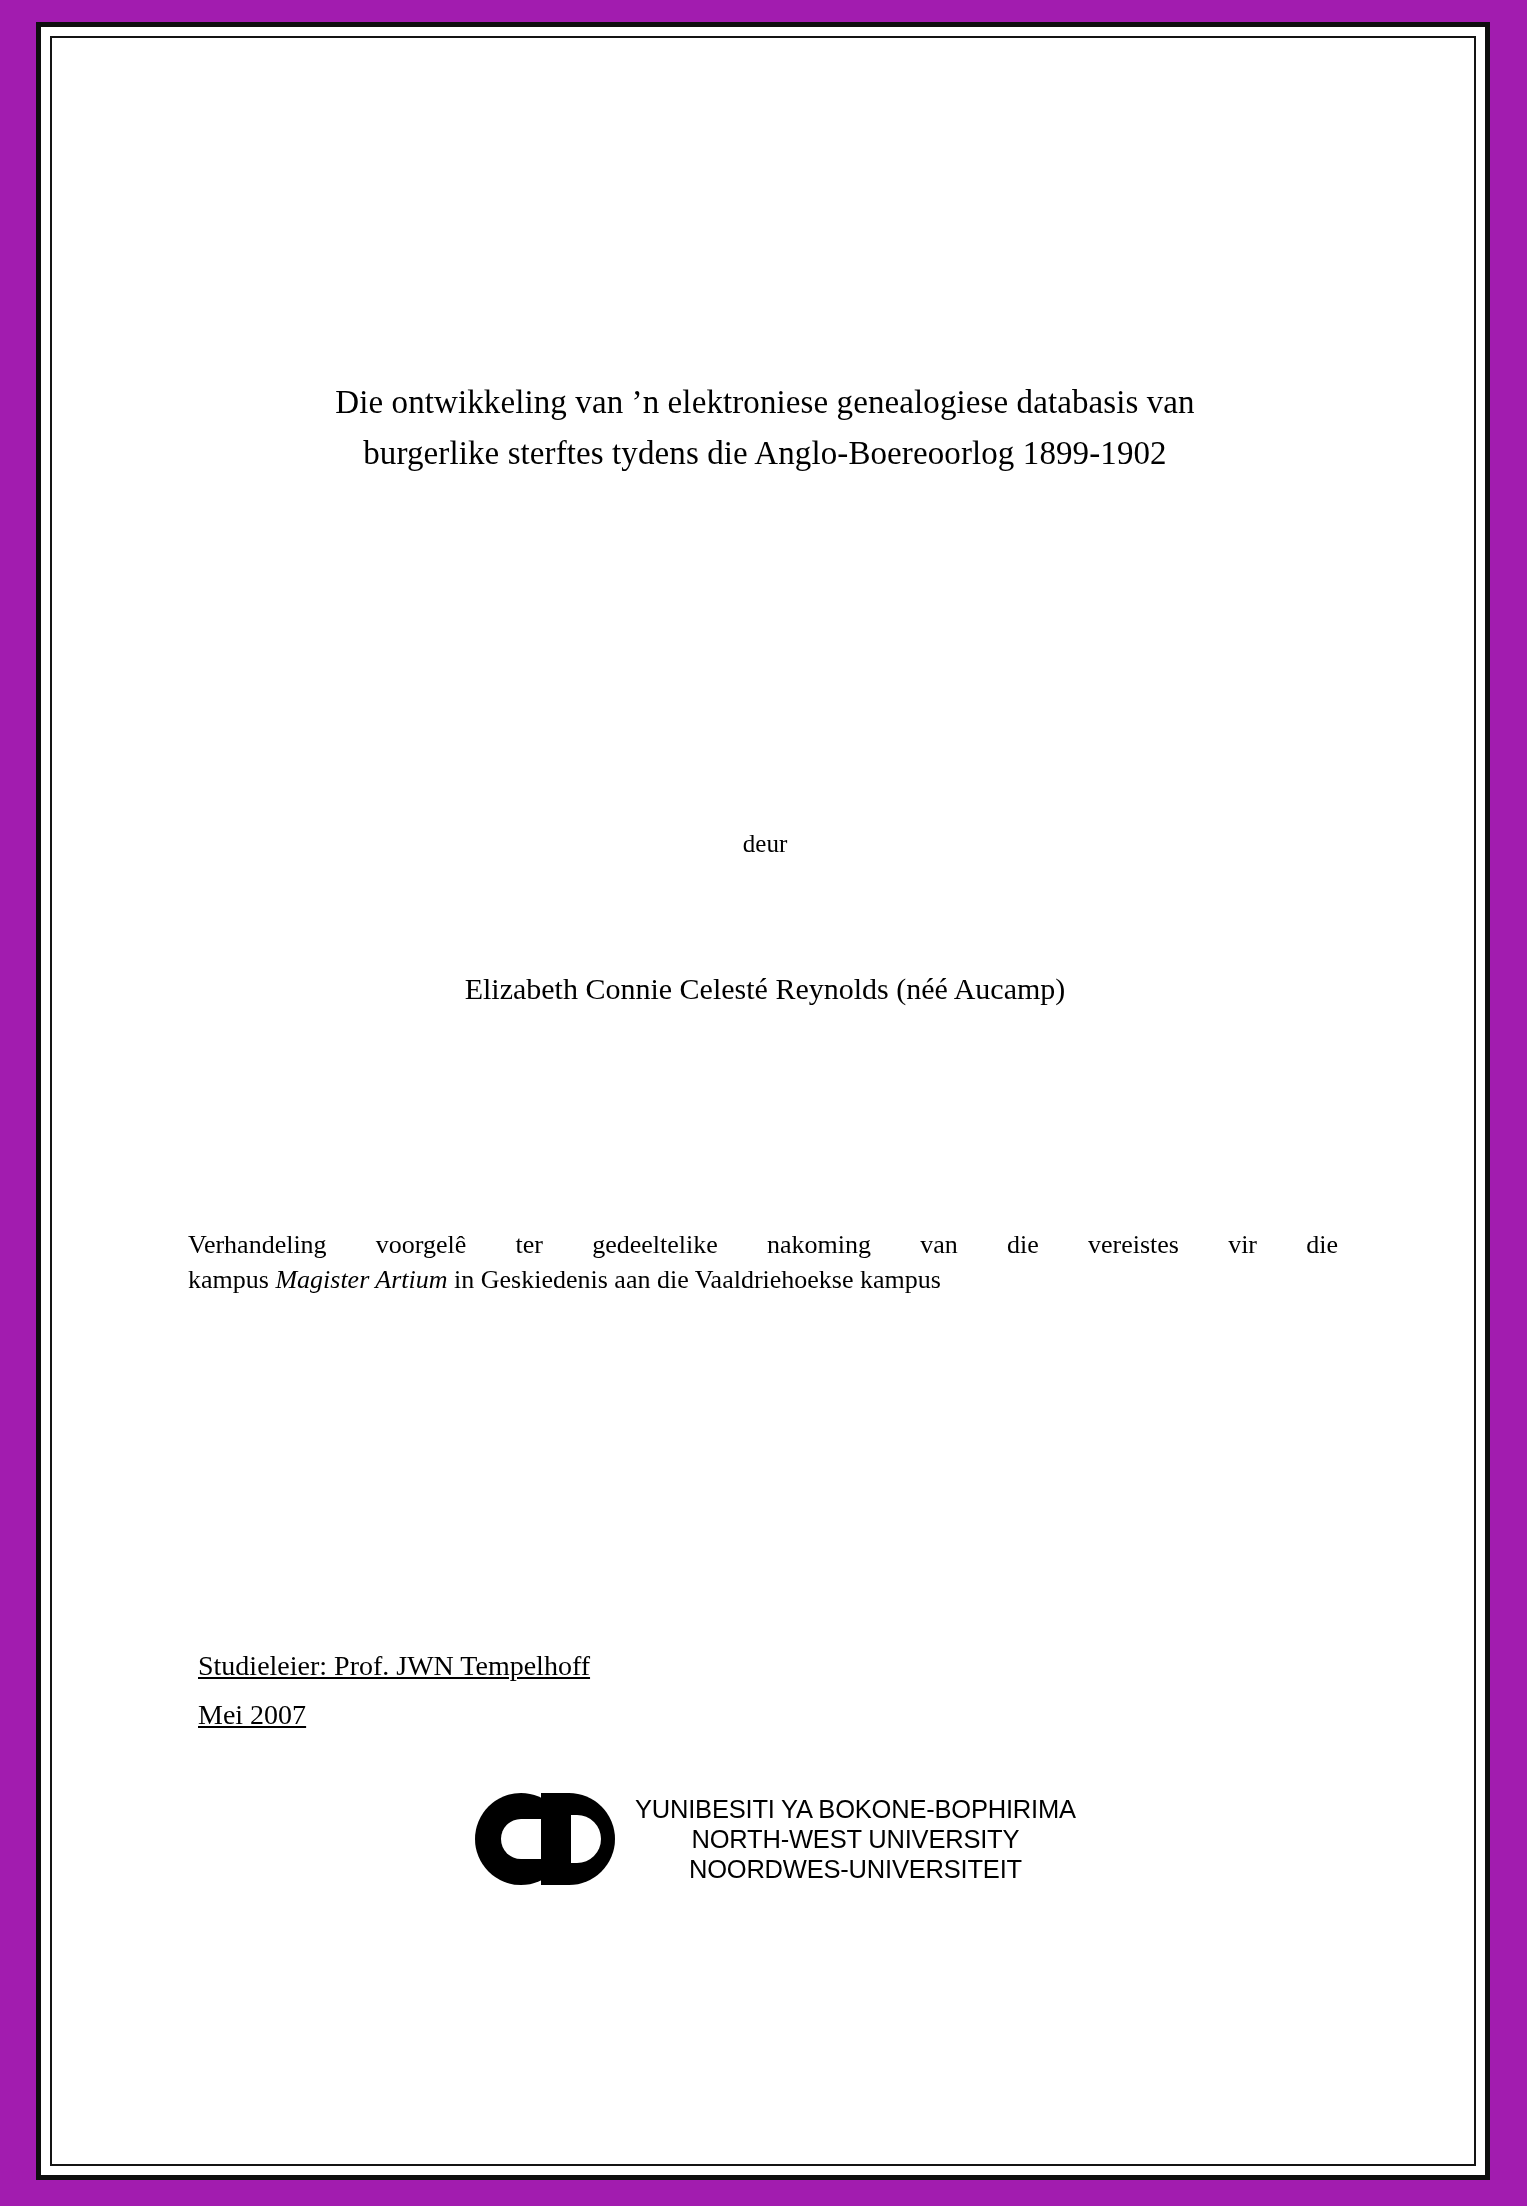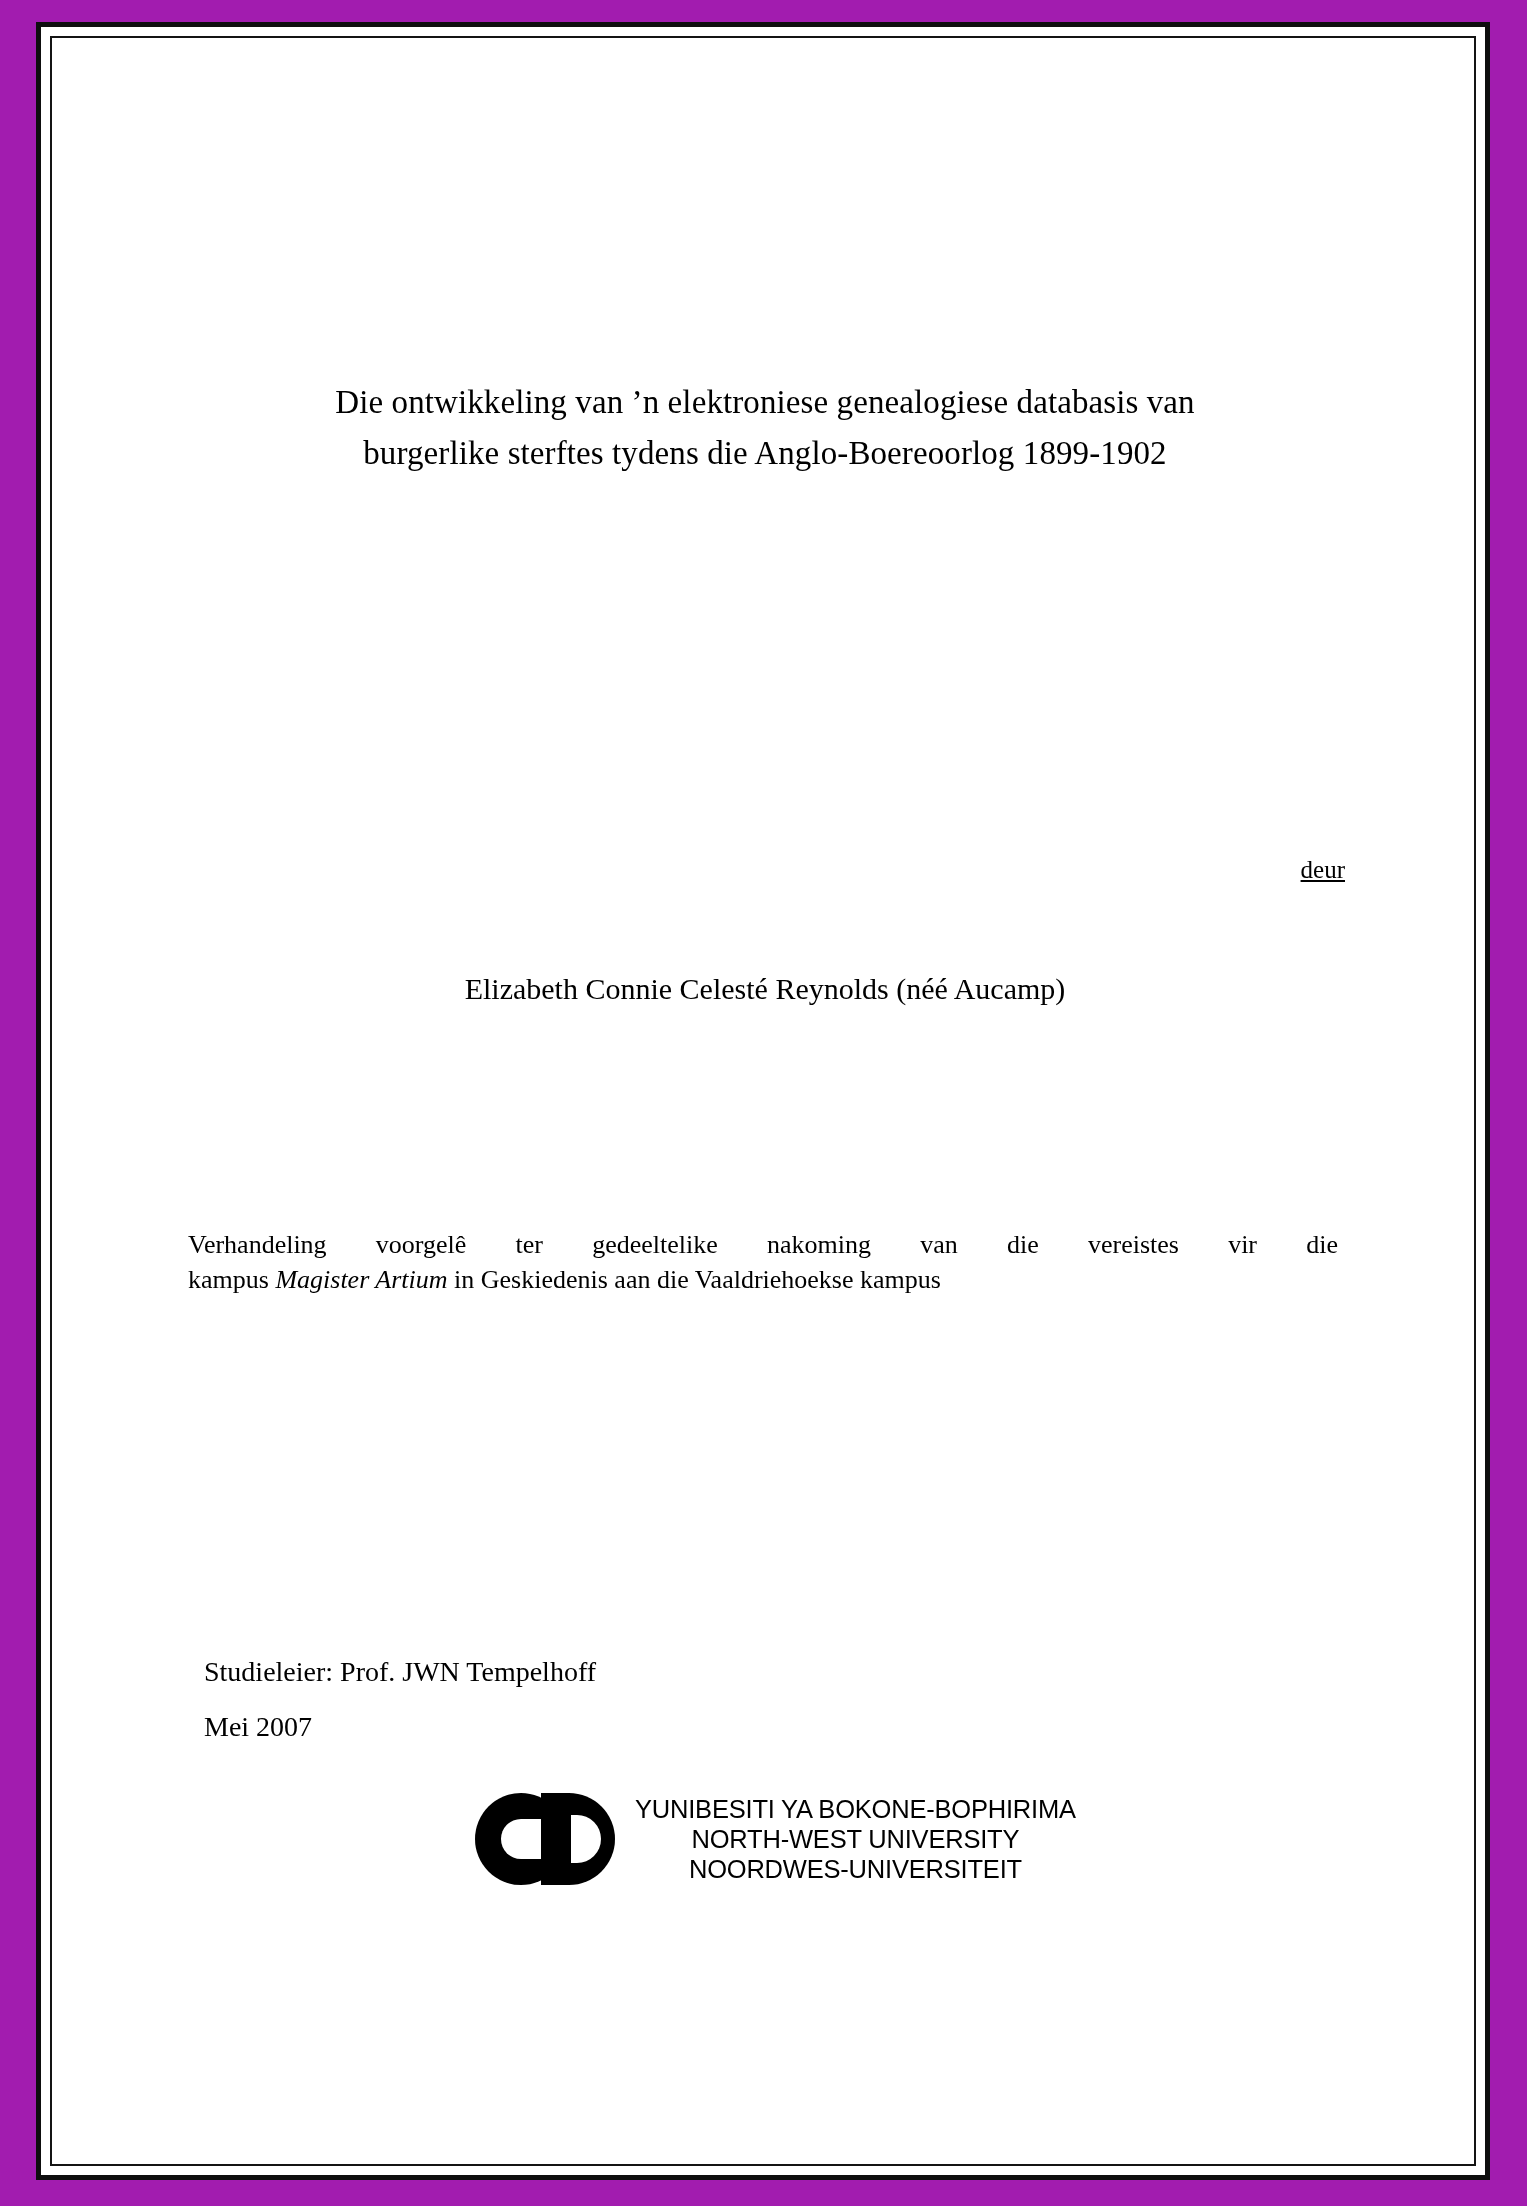--- a/index.html
+++ b/index.html
@@ -65,26 +65,25 @@
     text-align: center;
   }
   .title-line {
     font-size: 33px;
     line-height: 1.55;
     letter-spacing: 0.1px;
   }
 
   .deur {
     position: absolute;
-    top: 834px;
-    left: 0;
-    width: 1160px;
-    text-align: right;
+    top: 808px;
+    left: 0;
+    width: 1160px;
+    text-align: center;
     font-size: 25px;
-    text-decoration: underline;
   }
 
   .author {
     position: absolute;
     top: 950px;
     left: 0;
     width: 1160px;
     text-align: center;
     font-size: 30px;
   }
@@ -109,21 +108,21 @@
   }
 
   .supervisor-block {
     position: absolute;
     top: 1615px;
     left: 3px;
     width: 900px;
     font-size: 28px;
     line-height: 1.38;
   }
-  .supervisor-block p { margin: 16px; }
+  .supervisor-block p { margin: 10px; text-decoration: underline; }
 
   
   .logo-row {
     position: absolute;
     top: 1765px;
     left: 290px;
     width: 640px;
     display: flex;
     align-items: center;
     text-align: center;

